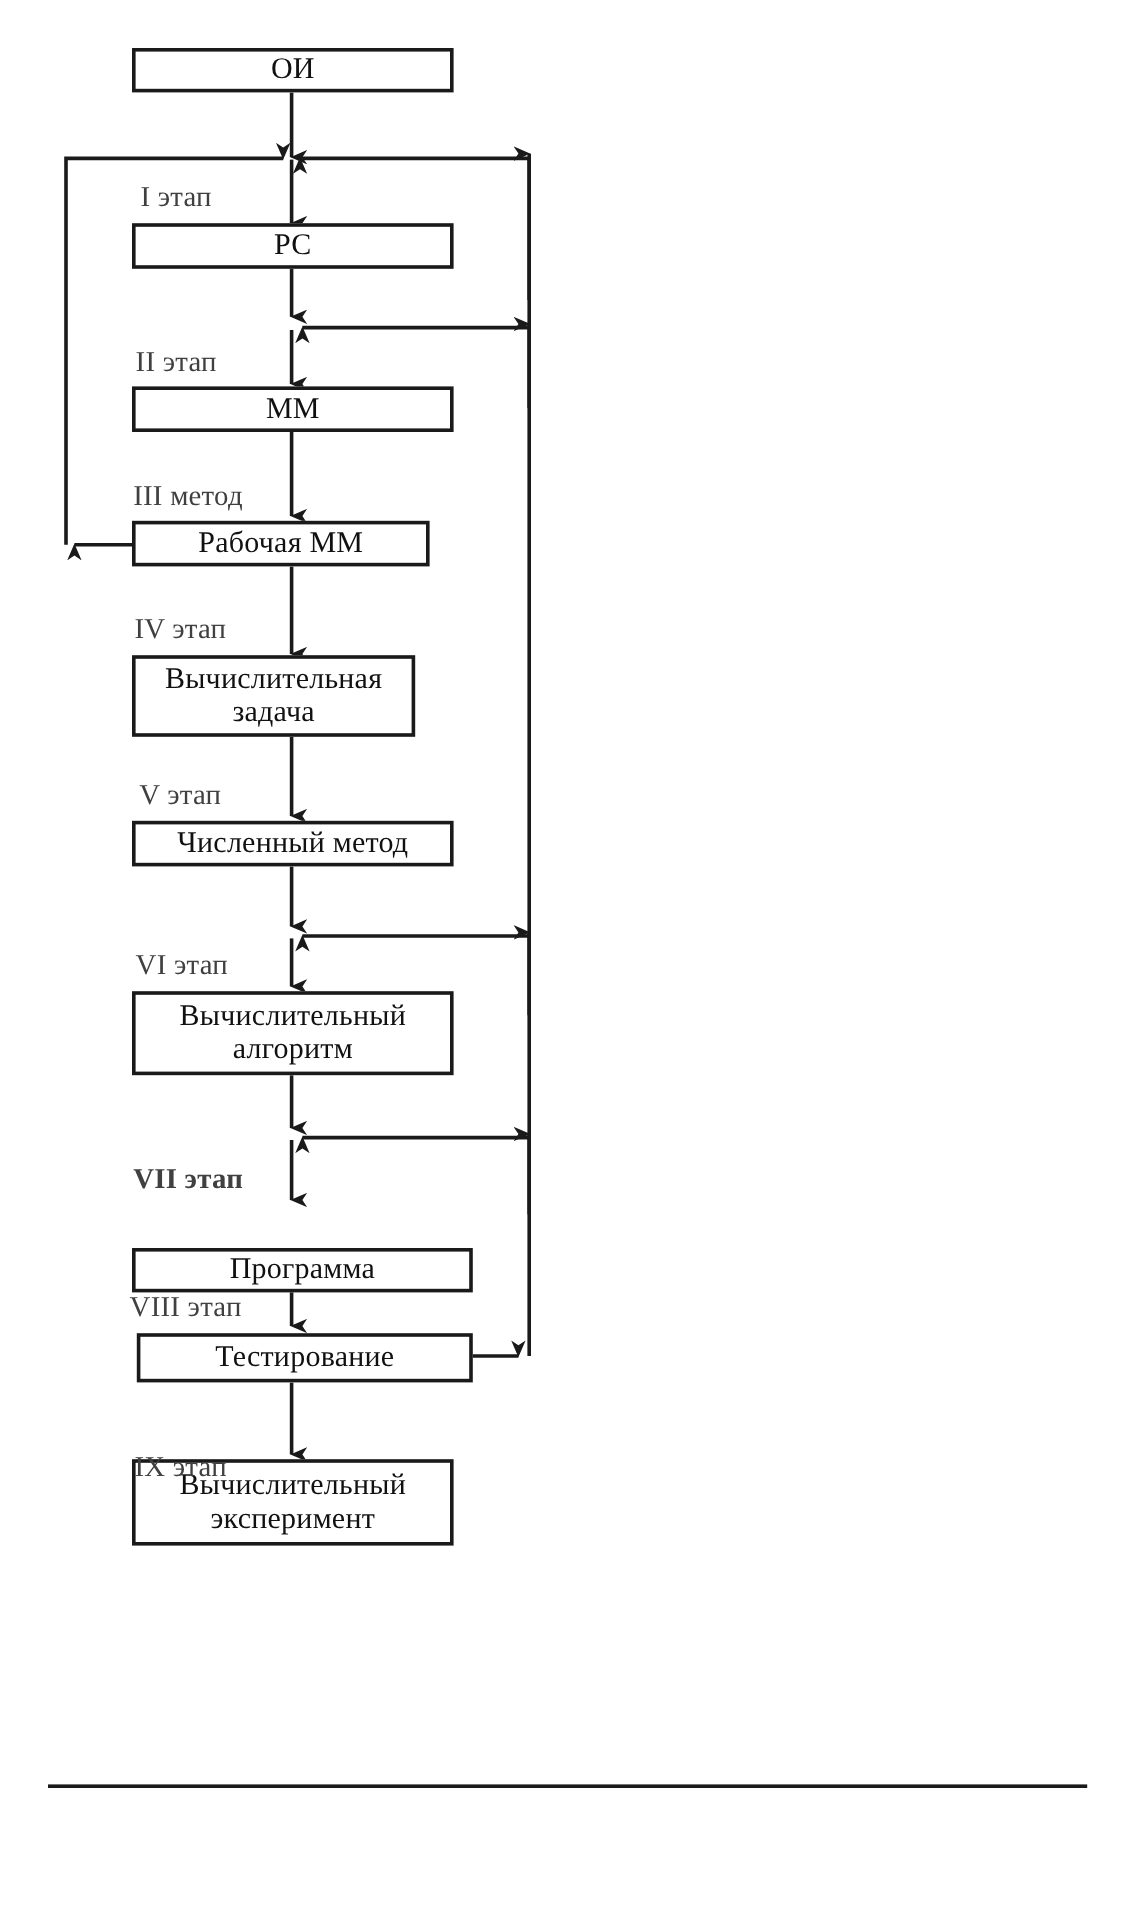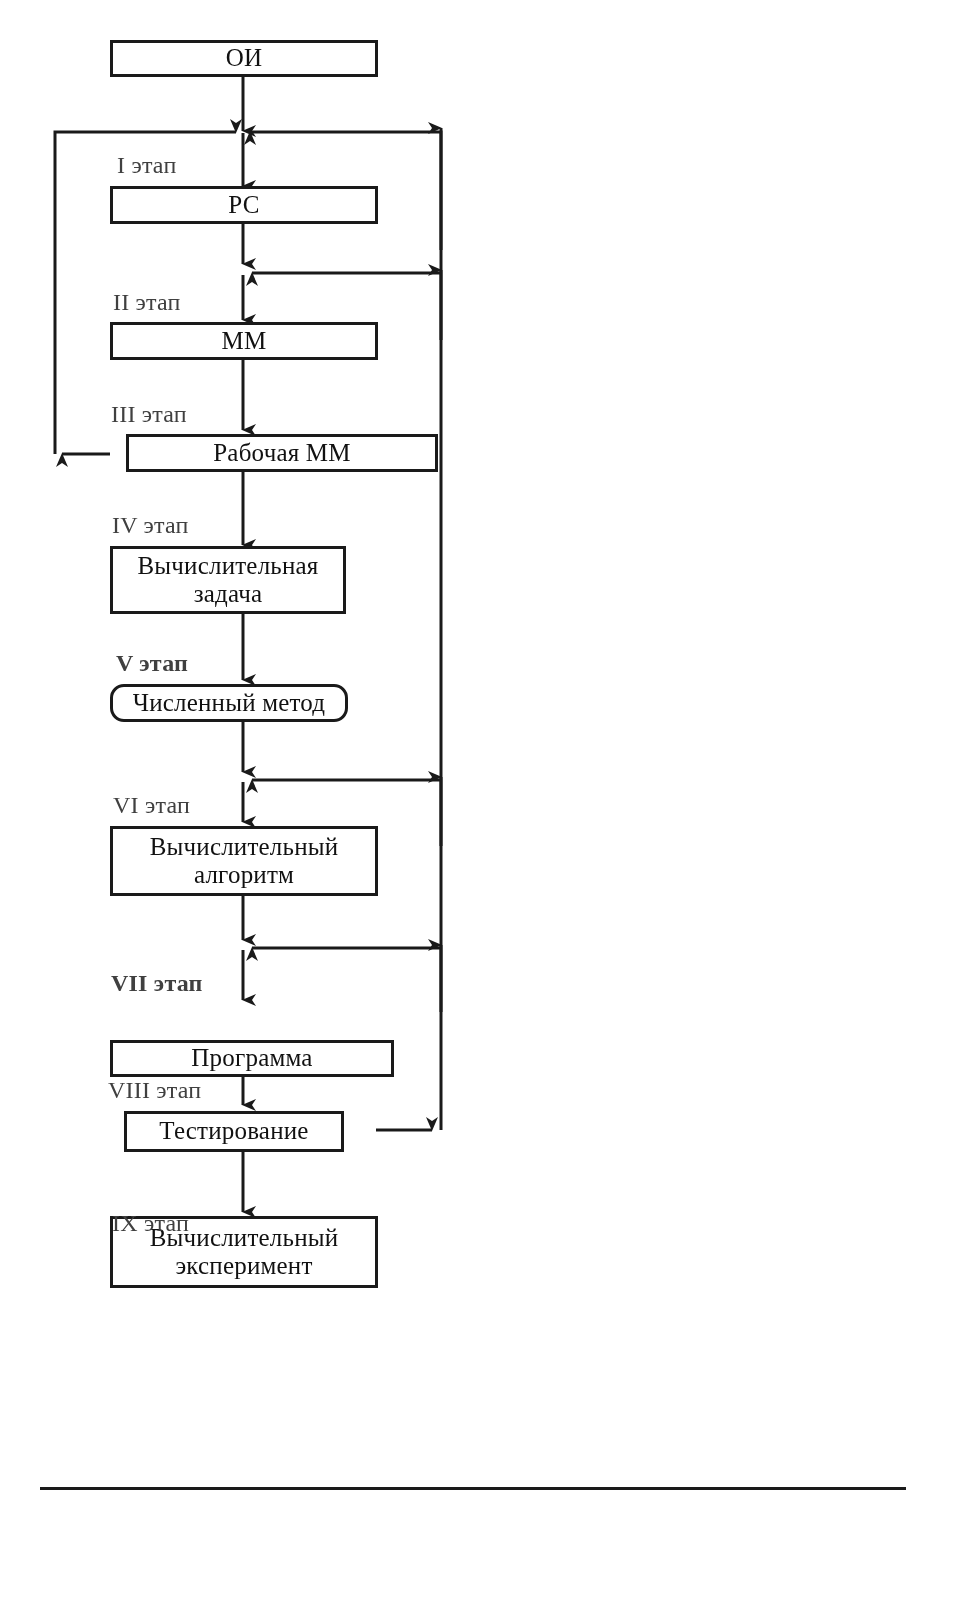--- a/index.html
+++ b/index.html
@@ -132,60 +132,60 @@
   </div>
 
   <div class="node-box" style="left:110px; top:322px; width:268px; height:38px;">
     <span class="node-label">ММ</span>
   </div>
 
   <div class="node-box" style="left:110px; top:186px; width:268px; height:38px;">
     <span class="node-label">РС</span>
   </div>
 
-  <div class="node-box" style="left:110px; top:434px; width:312px; height:38px;margin-left:16px;">
+  <div class="node-box" style="left:110px; top:434px; width:248px; height:38px;">
     <span class="node-label">Рабочая ММ</span>
   </div>
 
   <div class="node-box" style="left:110px; top:546px; width:236px; height:68px;">
     <span class="node-label">Вычислительная
 задача</span>
   </div>
 
-  <div class="node-box" style="left:110px; top:684px; width:238px; height:38px;border-radius:14px;">
+  <div class="node-box" style="left:110px; top:684px; width:268px; height:38px;">
     <span class="node-label">Численный метод</span>
   </div>
 
   <div class="node-box" style="left:110px; top:826px; width:268px; height:70px;">
     <span class="node-label">Вычислительный
 алгоритм</span>
   </div>
 
   <div class="node-box" style="left:110px; top:1040px; width:284px; height:37px;">
     <span class="node-label">Программа</span>
   </div>
 
-  <div class="node-box" style="left:124px; top:1111px; width:220px; height:41px;font-family:Liberation Serif, serif;">
+  <div class="node-box" style="left:114px; top:1111px; width:280px; height:41px;font-family:Liberation Serif, serif;">
     <span class="node-label">Тестирование</span>
   </div>
 
   <div class="node-box" style="left:110px; top:1216px; width:268px; height:72px;">
     <span class="node-label">Вычислительный
 эксперимент</span>
   </div>
 
   <div class="stage-label" style="left:117px; top:152px;">I этап</div>
 
   <div class="stage-label" style="left:113px; top:289px;">II этап</div>
 
-  <div class="stage-label" style="left:111px; top:401px;">III этап</div>
+  <div class="stage-label" style="left:111px; top:401px;">III метод</div>
 
   <div class="stage-label" style="left:112px; top:512px;">IV этап</div>
 
-  <div class="stage-label" style="left:116px; top:650px;font-weight:bold;">V этап</div>
+  <div class="stage-label" style="left:116px; top:650px;">V этап</div>
 
   <div class="stage-label" style="left:113px; top:792px;">VI этап</div>
 
   <div class="stage-label" style="left:111px; top:970px;font-weight:bold;">VII этап</div>
 
   <div class="stage-label" style="left:108px; top:1077px;">VIII этап</div>
 
   <div class="stage-label" style="left:112px; top:1182px;margin-top:28px;">IX этап</div>
 
   <div class="footer-rule"></div>

